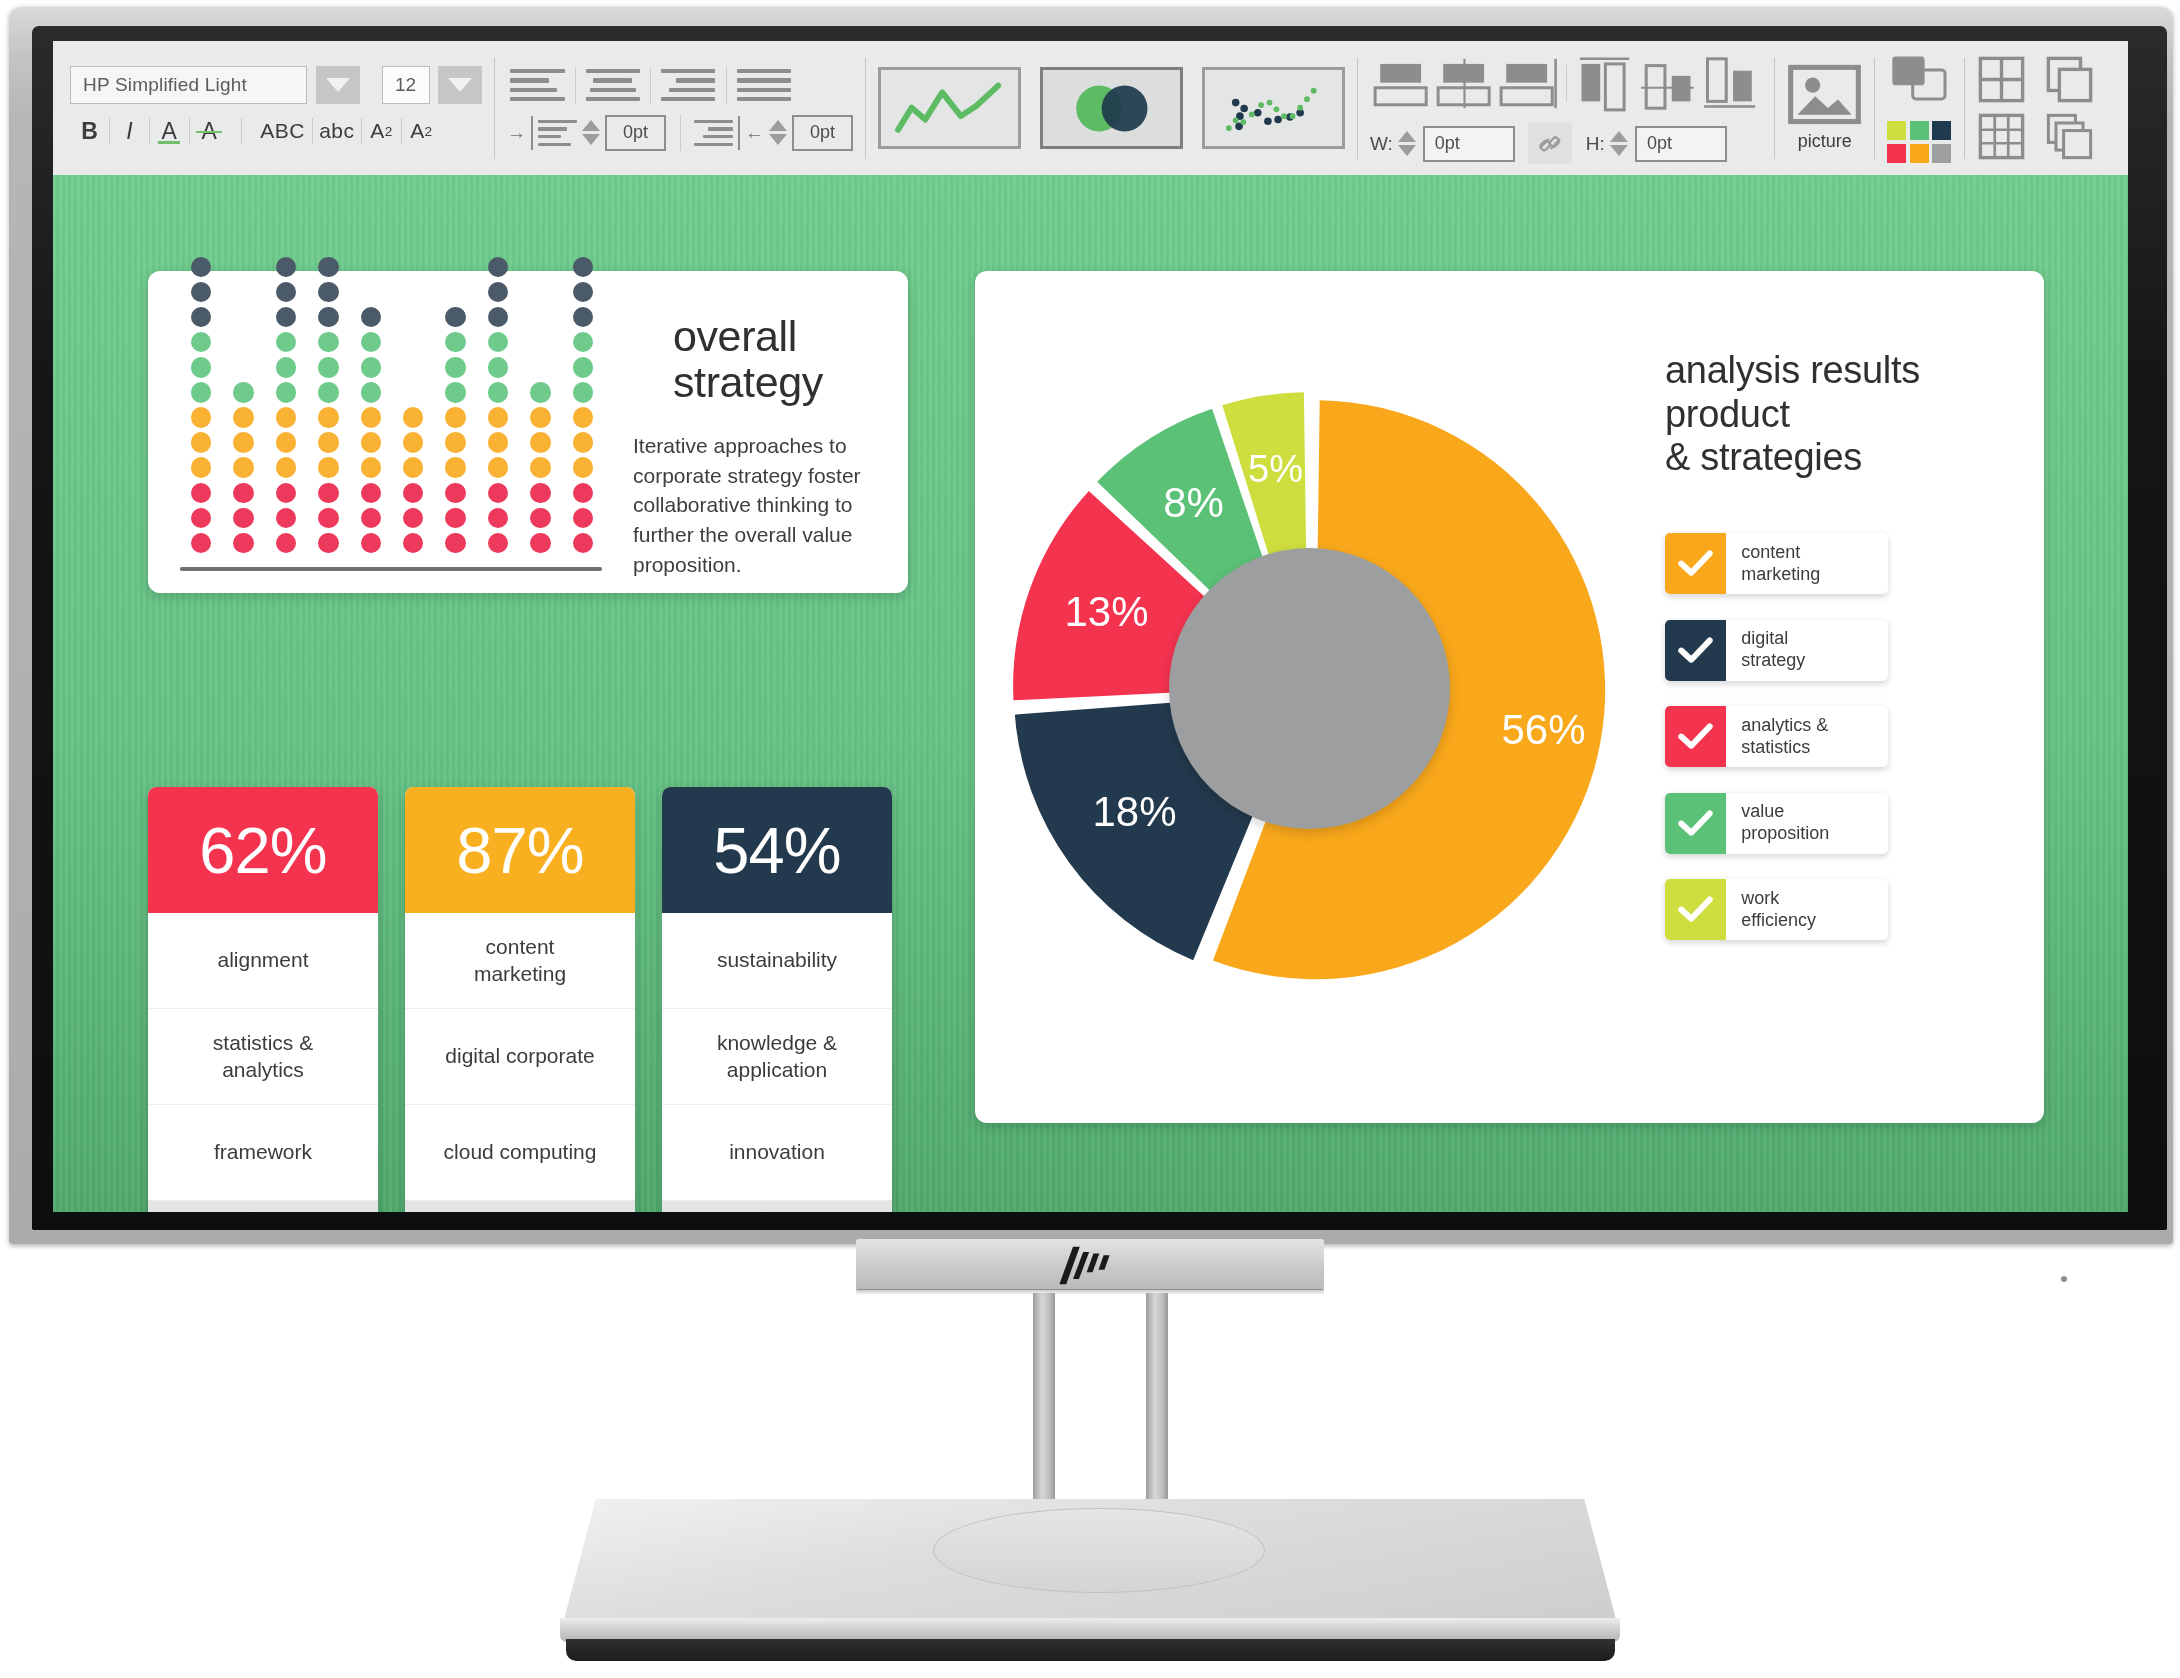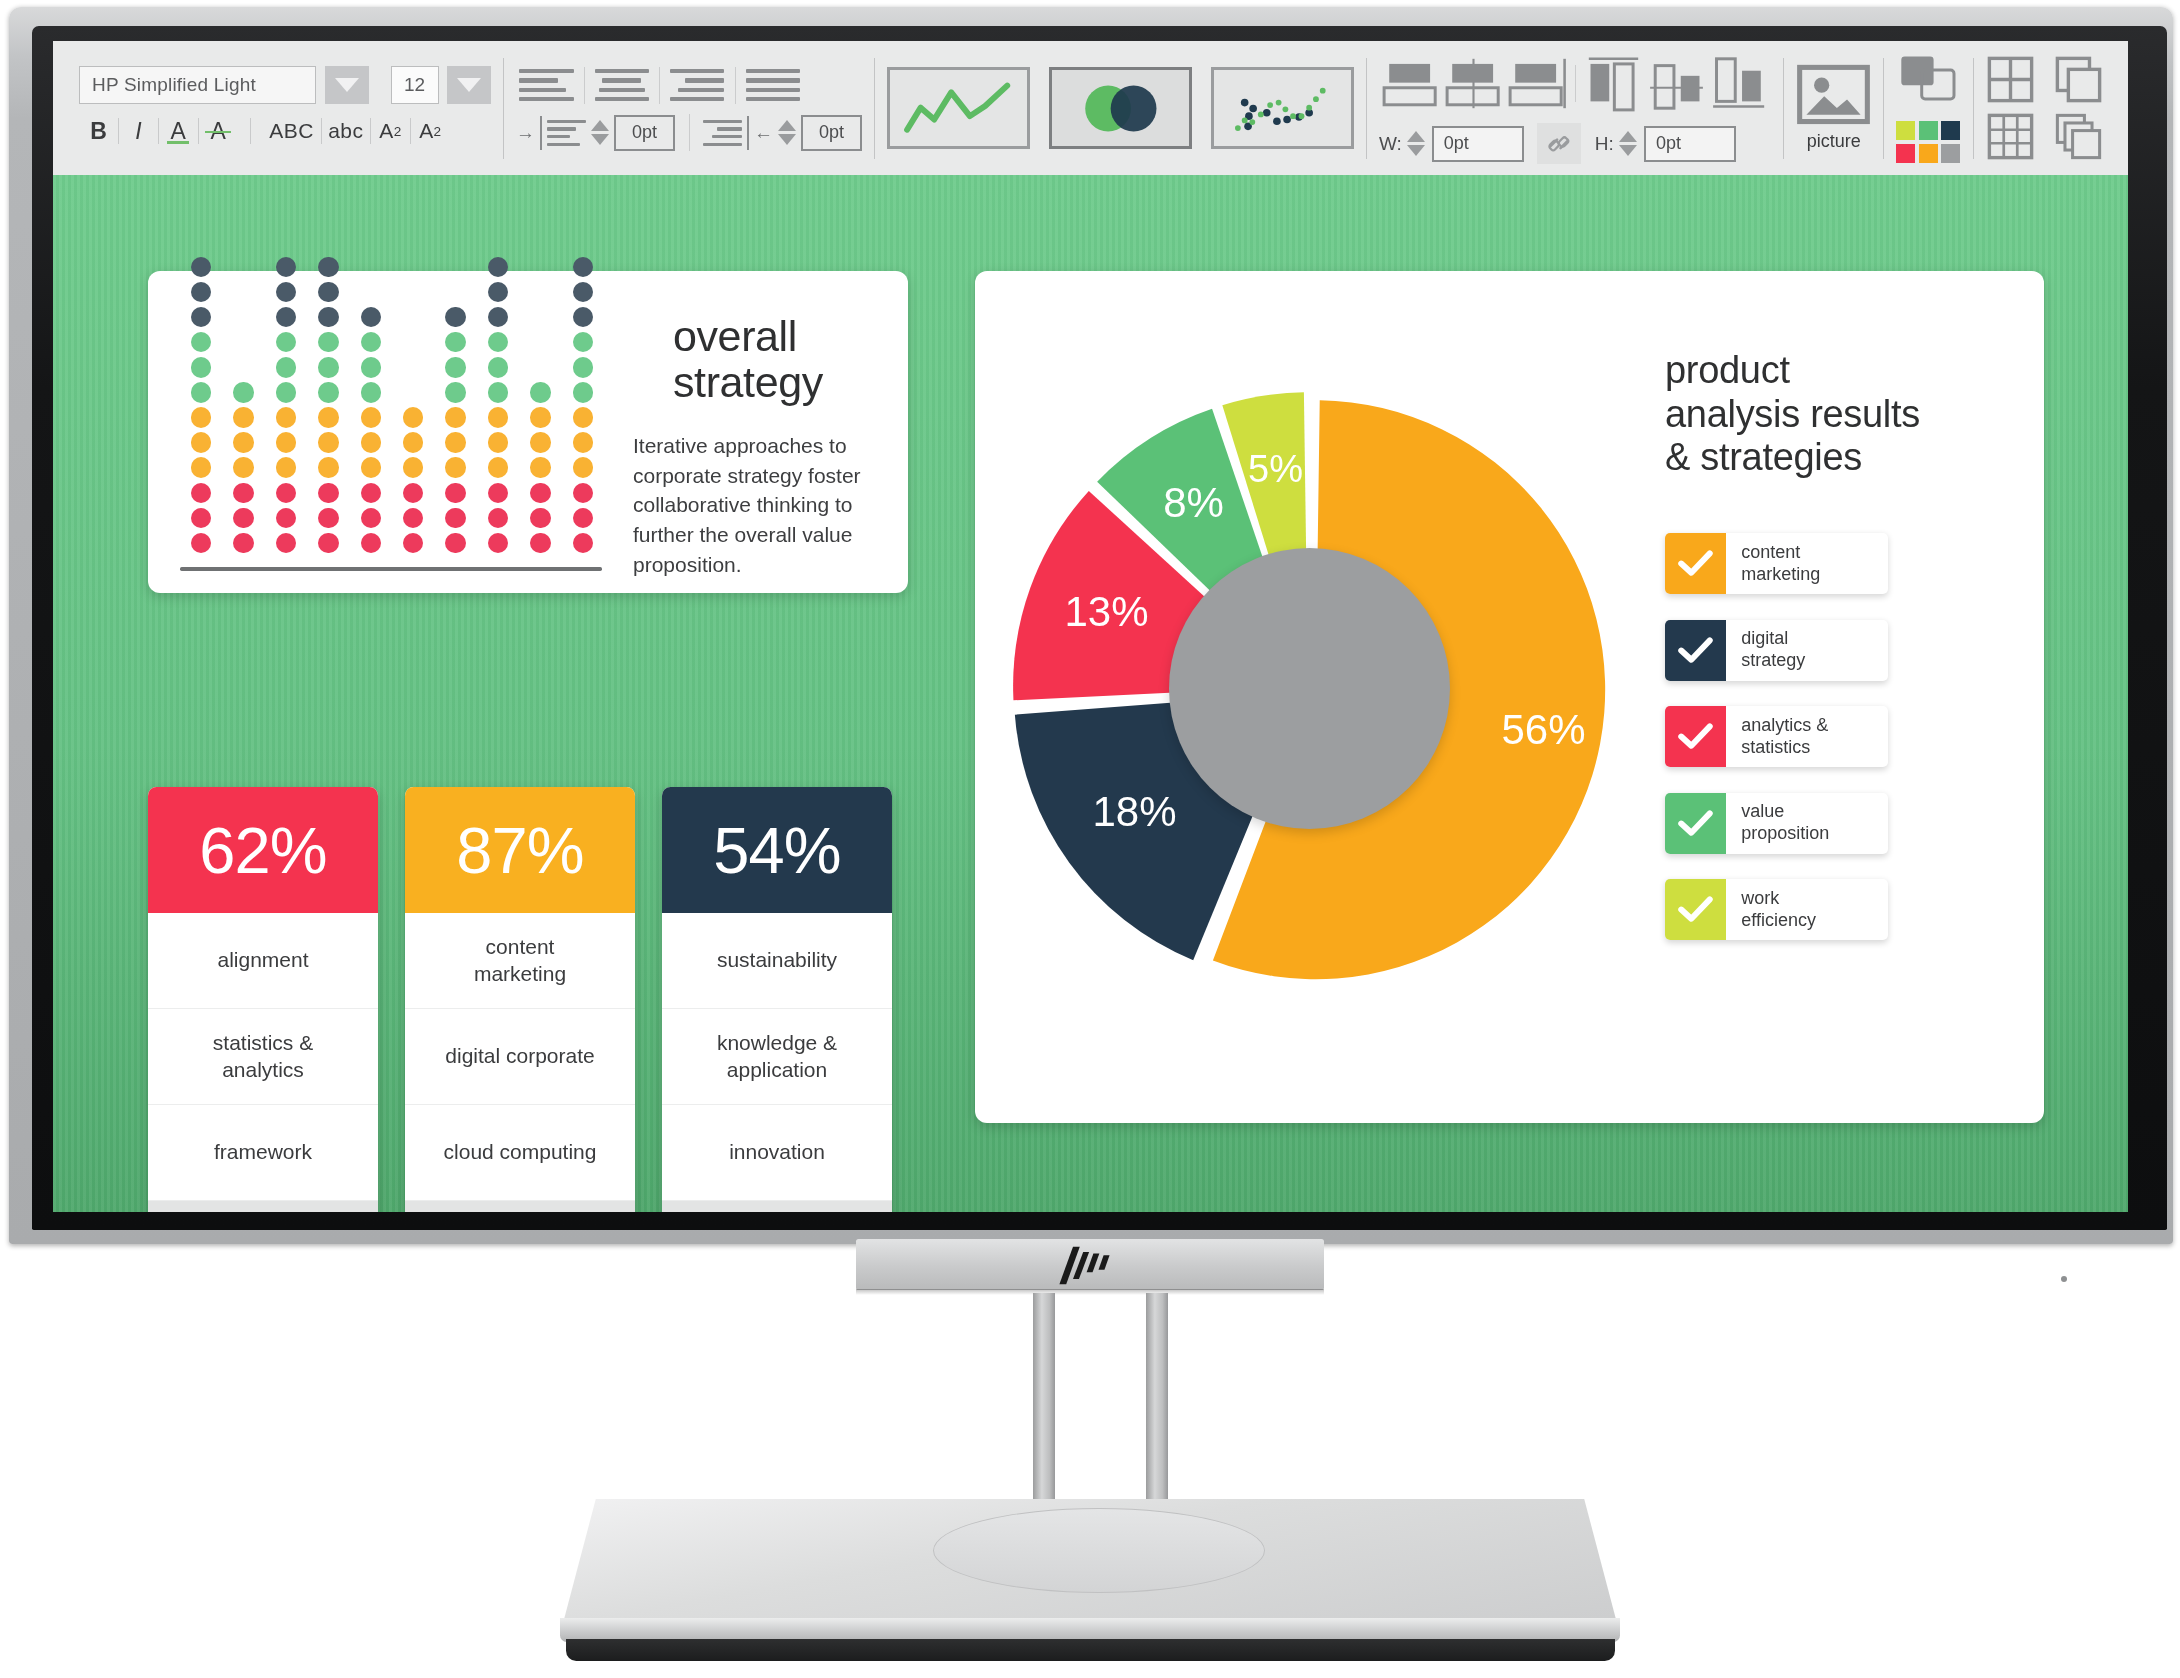--- a/index.html
+++ b/index.html
@@ -72,21 +72,21 @@
   }
   .led-dot {
     position: absolute; left: 2061px; top: 1276px; width: 6px; height: 6px;
     border-radius: 50%; background: #8e9092;
   }
 
   
   .toolbar {
     position: absolute; left: 0; top: 0; width: 2075px; height: 134px;
     background: #e9eaea;
-    display: flex; align-items: center; padding: 0 26px;
+    display: flex; align-items: center; padding: 0 17px;
   }
   .tb-sep { width: 0.9px; height: 101px; background: #c3c4c5; margin: 0 12px; flex: none; }
   .tb-group { display: flex; flex-direction: column; justify-content: center; gap: 8.5px; flex: none; }
   .tb-row { display: flex; align-items: center; }
 
   .font-box {
     width: 237px; height: 38px; background: #f6f6f6; border: 1.7px solid #bcbdbe;
     display: flex; align-items: center; padding-left: 12px;
     font-size: 19px; color: #5b5c5e; letter-spacing: 0.2px;
   }
@@ -704,22 +704,22 @@
           <div id="donut-labels">
               <div class="donut-txt" style="left: 490px; top: 384px; width: 85px; text-align: center;">56%</div>
               <div class="donut-txt" style="left: 81px; top: 466px; width: 85px; text-align: center;">18%</div>
               <div class="donut-txt" style="left: 53px; top: 266px; width: 85px; text-align: center;">13%</div>
               <div class="donut-txt" style="left: 140px; top: 157px; width: 85px; text-align: center;">8%</div>
               <div class="donut-txt" style="left: 222px; top: 126px; width: 85px; text-align: center; font-size: 38px;">5%</div>
             </div>
         </div>
         <div class="legend">
           <div class="legend-title" id="legend-title">
+              <div>analysis results</div>
               <div>product</div>
-              <div>analysis results</div>
               <div>&amp; strategies</div>
             </div>
           <div class="legend-list" id="legend-list">
               <div class="legend-item">
                 <div class="legend-sw" style="background: rgb(249, 168, 27);">
                   <svg width="37" height="29" viewBox="0 0 44 34">
                     <path d="M5 17 L17 28 L39 5" fill="none" stroke="#ffffff" stroke-width="7" stroke-linecap="round" stroke-linejoin="round"></path>
                   </svg>
                 </div>
                 <div class="legend-lbl">

